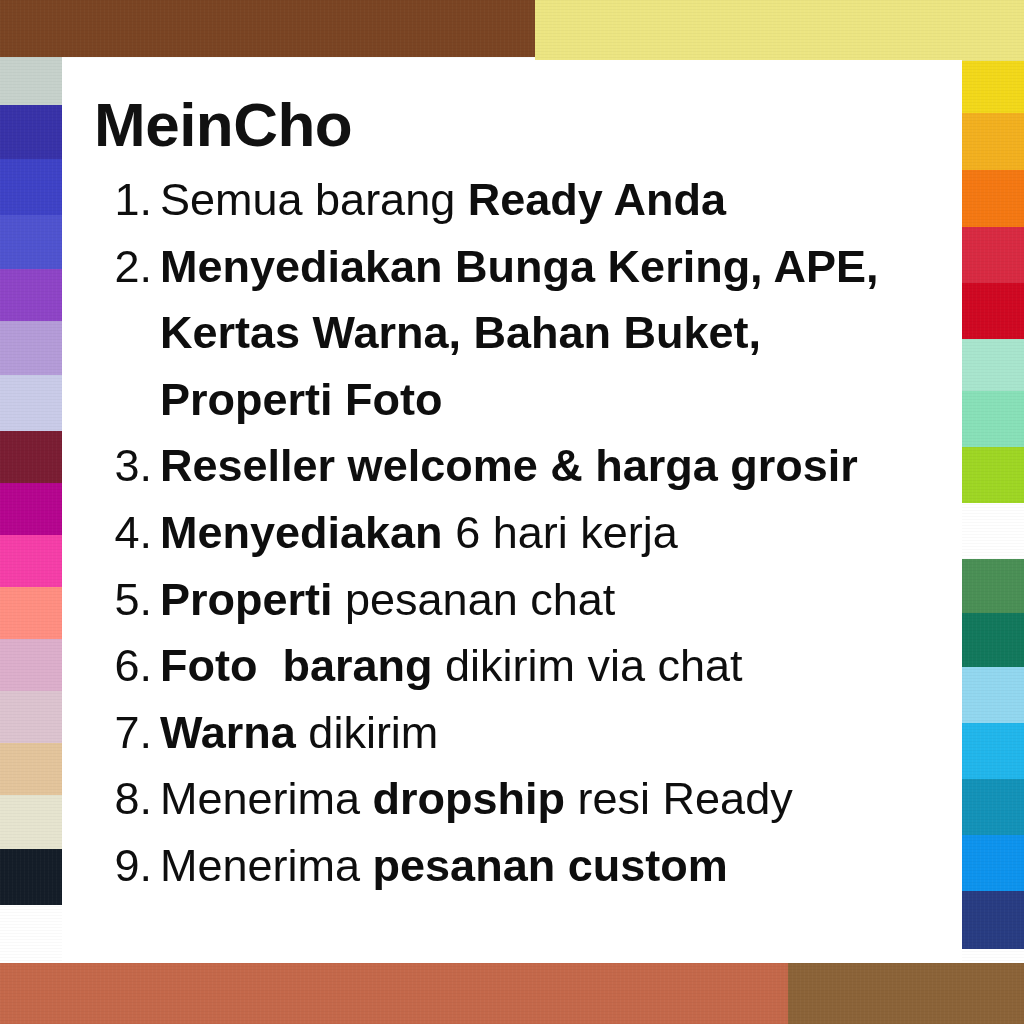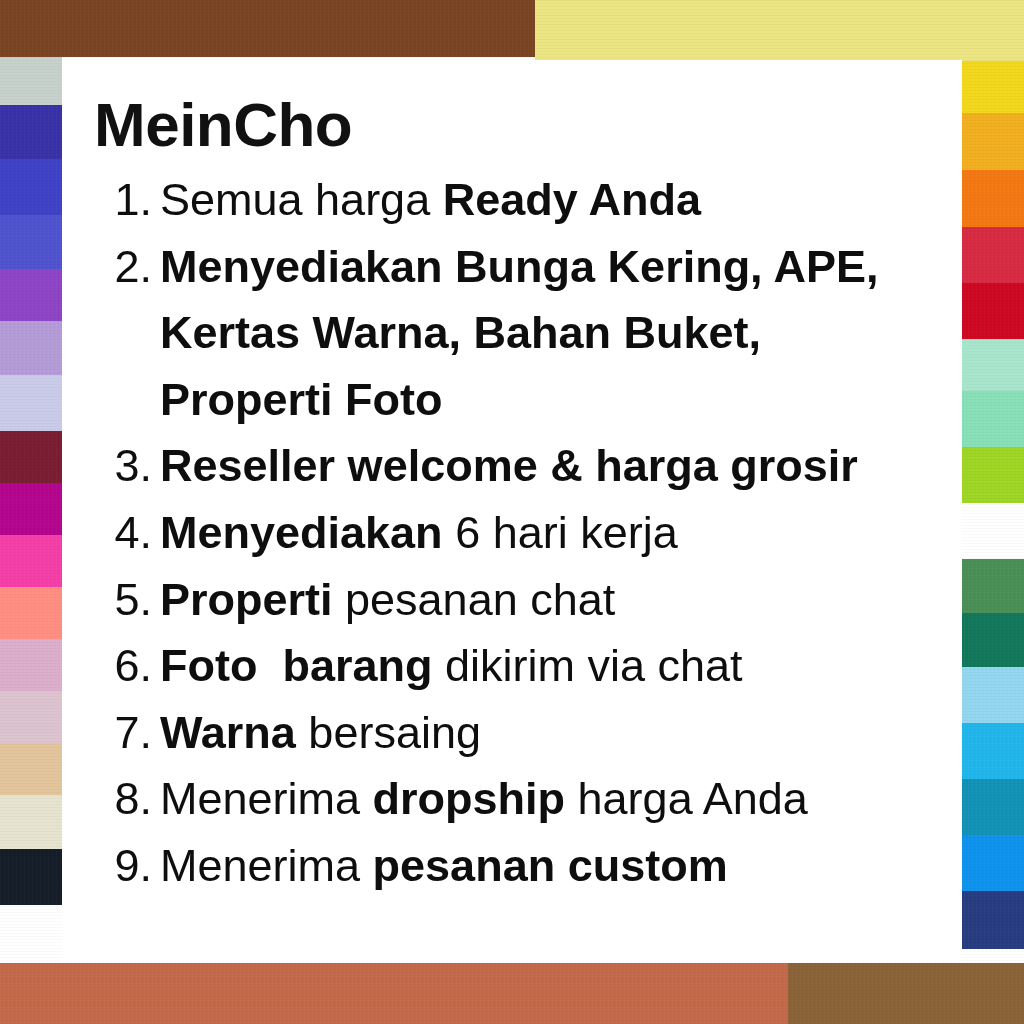--- a/index.html
+++ b/index.html
@@ -154,21 +154,21 @@
       </div>
 
     <div class="grain"></div>
   </div>
 
   <div id="card">
     <h1 id="title">MeinCho</h1>
     <ol id="list">
         <li class="li">
           <span class="li-num">1.</span>
-          <span class="li-text nowrap-pre"><span>Semua harga </span><b>Ready Anda</b></span>
+          <span class="li-text nowrap-pre"><span>Semua barang </span><b>Ready Anda</b></span>
         </li>
         <li class="li">
           <span class="li-num">2.</span>
           <span class="li-text nowrap-pre"><b>Menyediakan Bunga Kering, APE, Kertas Warna, Bahan Buket, Properti Foto</b></span>
         </li>
         <li class="li">
           <span class="li-num">3.</span>
           <span class="li-text nowrap-pre"><b>Reseller welcome &amp; harga grosir</b></span>
         </li>
         <li class="li">
@@ -178,25 +178,25 @@
         <li class="li">
           <span class="li-num">5.</span>
           <span class="li-text nowrap-pre"><b>Properti</b><span> pesanan chat</span></span>
         </li>
         <li class="li">
           <span class="li-num">6.</span>
           <span class="li-text nowrap-pre"><b>Foto  barang</b><span> dikirim via chat</span></span>
         </li>
         <li class="li">
           <span class="li-num">7.</span>
-          <span class="li-text nowrap-pre"><b>Warna</b><span> bersaing</span></span>
+          <span class="li-text nowrap-pre"><b>Warna</b><span> dikirim</span></span>
         </li>
         <li class="li">
           <span class="li-num">8.</span>
-          <span class="li-text nowrap-pre"><span>Menerima </span><b>dropship</b><span> harga Anda</span></span>
+          <span class="li-text nowrap-pre"><span>Menerima </span><b>dropship</b><span> resi Ready</span></span>
         </li>
         <li class="li">
           <span class="li-num">9.</span>
           <span class="li-text nowrap-pre"><span>Menerima </span><b>pesanan custom</b></span>
         </li>
       </ol>
   </div>
 
 </div>
 

